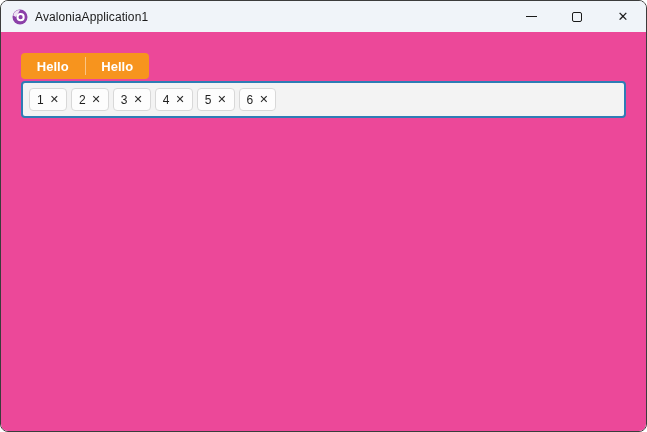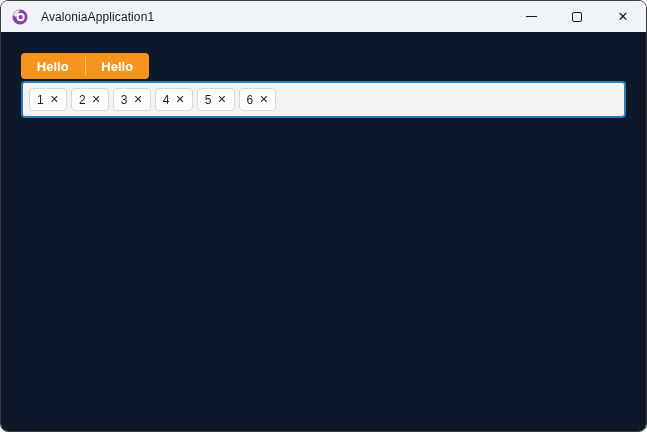--- a/index.html
+++ b/index.html
@@ -32,21 +32,20 @@
     width: 16px; height: 16px;
     margin-right: 7px;
     display: inline-flex;
     align-items: center;
     justify-content: center;
   }
   .window-title {
     font-size: 12px;
     color: #1a1a1a;
     letter-spacing: 0.1px;
-    margin-left: 6px;
   }
   .caption-buttons {
     margin-left: auto;
     display: flex;
     height: 31px;
   }
   .caption-btn {
     width: 46px; height: 31px;
     display: flex;
     align-items: center;
@@ -67,21 +66,21 @@
   }
   .glyph-close {
     font-size: 13px;
     font-weight: 400;
     line-height: 1;
     font-family: "DejaVu Sans", sans-serif;
   }
   
   .content {
     flex: 1;
-    background: #0f172a;
+    background: #ec4899;
     position: relative;
     text-align: right;
   }
   
   .split-button {
     position: absolute;
     left: 20px; top: 21px;
     width: 128px; height: 26px;
     background: #f7941e;
     border-radius: 4px;

